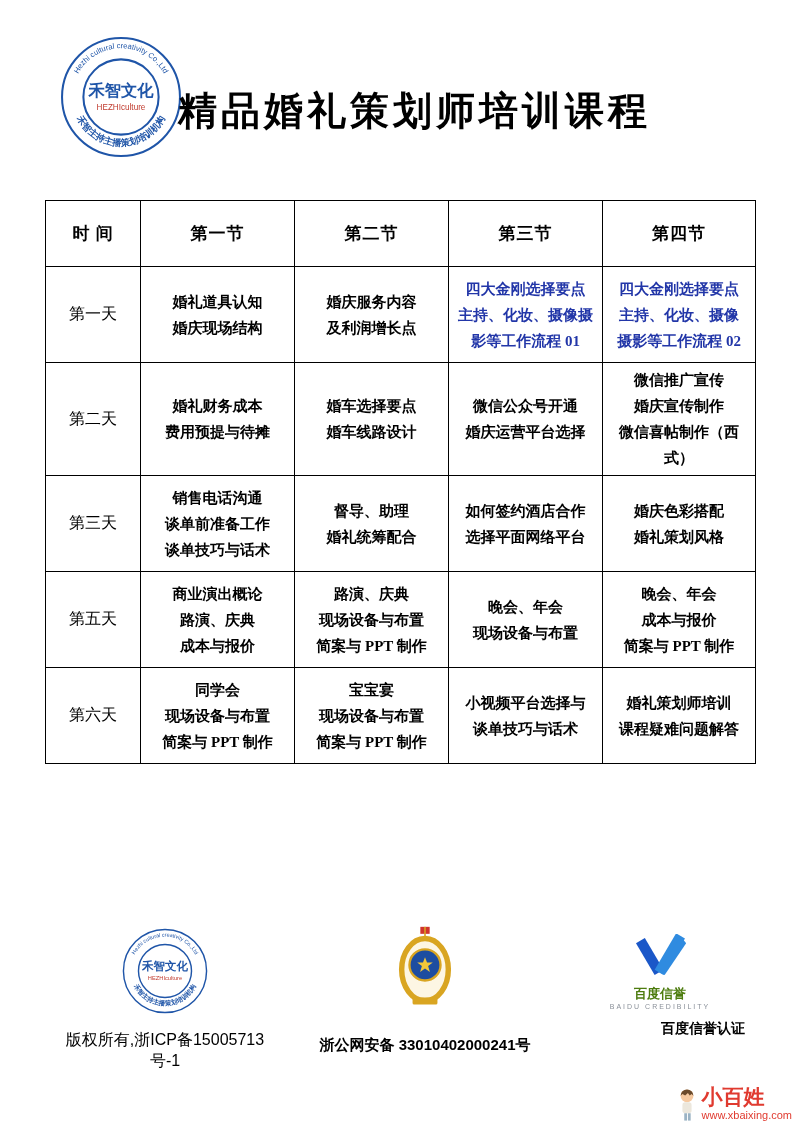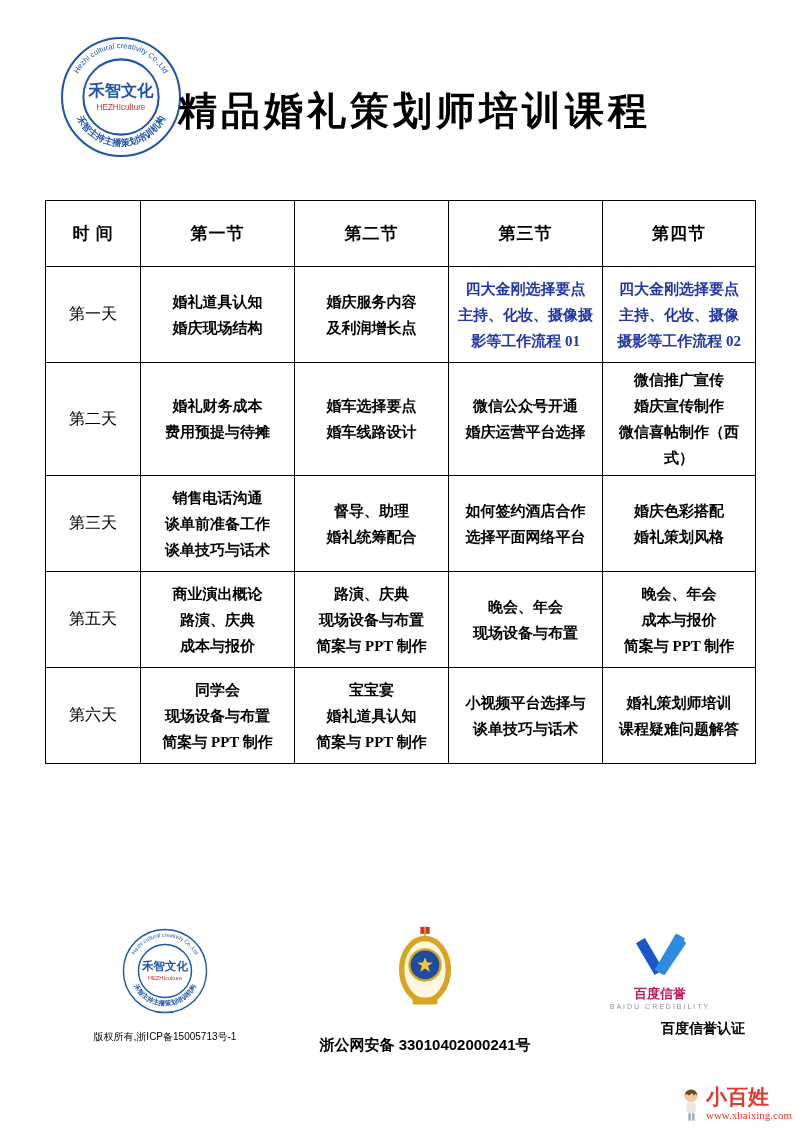--- a/index.html
+++ b/index.html
@@ -36,34 +36,34 @@
   td.day-cell { font-size: 16px; font-weight: 400; }
   td.content-cell {
     font-size: 15px; font-weight: 600; line-height: 26px;
     white-space: pre-line; padding: 4px 6px;
   }
 
   
   .footer-left  { position: absolute; left: 55px;  top: 928px; width: 220px; text-align: center; }
   .footer-mid   { position: absolute; left: 290px; top: 926px; width: 270px; text-align: center; }
   .footer-right { position: absolute; left: 575px; top: 934px; width: 170px; text-align: center; }
-  .copyright-text { margin-top: 12px; font-size: 10px; font-family: "Liberation Sans", sans-serif; }
+  .copyright-text { margin-top: 12px; font-size: 16px; font-family: "Liberation Sans", sans-serif; }
   .police-text { margin-top: 25px; font-size: 15px; font-weight: 700; font-family: "Liberation Sans", sans-serif; }
-  .baidu-name { margin-top: 4px; font-size: 13px; font-weight: 700; color: #be185d; font-family: "Liberation Sans", sans-serif; }
+  .baidu-name { margin-top: 4px; font-size: 13px; font-weight: 700; color: #4d7c0f; font-family: "Liberation Sans", sans-serif; }
   .baidu-en { font-size: 7px; letter-spacing: 2px; color: #8a9099; font-family: "Liberation Sans", sans-serif; }
   .baidu-cert { margin-top: 10px; font-size: 14px; font-weight: 700; font-family: "Liberation Sans", sans-serif; text-align: right; }
 
   
   .watermark {
     position: absolute; right: 8px; bottom: 6px;
     display: flex; align-items: flex-end; gap: 4px;
   }
   .wm-texts { text-align: left; }
   .wm-name { color: #e03a2f; font-size: 21px; font-weight: 700; line-height: 22px; font-family: "Liberation Sans", sans-serif; }
-  .wm-url  { color: #e03a2f; font-size: 11px; line-height: 14px; font-family: Liberation Serif, serif; }
+  .wm-url  { color: #e03a2f; font-size: 11px; line-height: 14px; font-family: Liberation Sans, sans-serif; }
 </style>
 </head>
 <body>
 
 <div class="page">
 
   <div class="logo-wrap">
     <svg viewBox="0 0 120 120" width="122" height="122">
       <circle cx="60" cy="60" r="58" fill="#ffffff" stroke="#1f55a8" stroke-width="2"></circle>
       <circle cx="60" cy="60" r="37" fill="#ffffff" stroke="#1f55a8" stroke-width="2"></circle>
@@ -152,21 +152,21 @@
           <td class="content-cell">晚会、年会
 成本与报价
 简案与 PPT 制作</td>
         </tr>
         <tr class="data-row">
           <td class="day-cell">第六天</td>
           <td class="content-cell">同学会
 现场设备与布置
 简案与 PPT 制作</td>
           <td class="content-cell">宝宝宴
-婚礼道具认知
+现场设备与布置
 简案与 PPT 制作</td>
           <td class="content-cell">小视频平台选择与
 谈单技巧与话术</td>
           <td class="content-cell">婚礼策划师培训
 课程疑难问题解答</td>
         </tr>
       </tbody>
   </table>
 
   <div class="footer-left">

